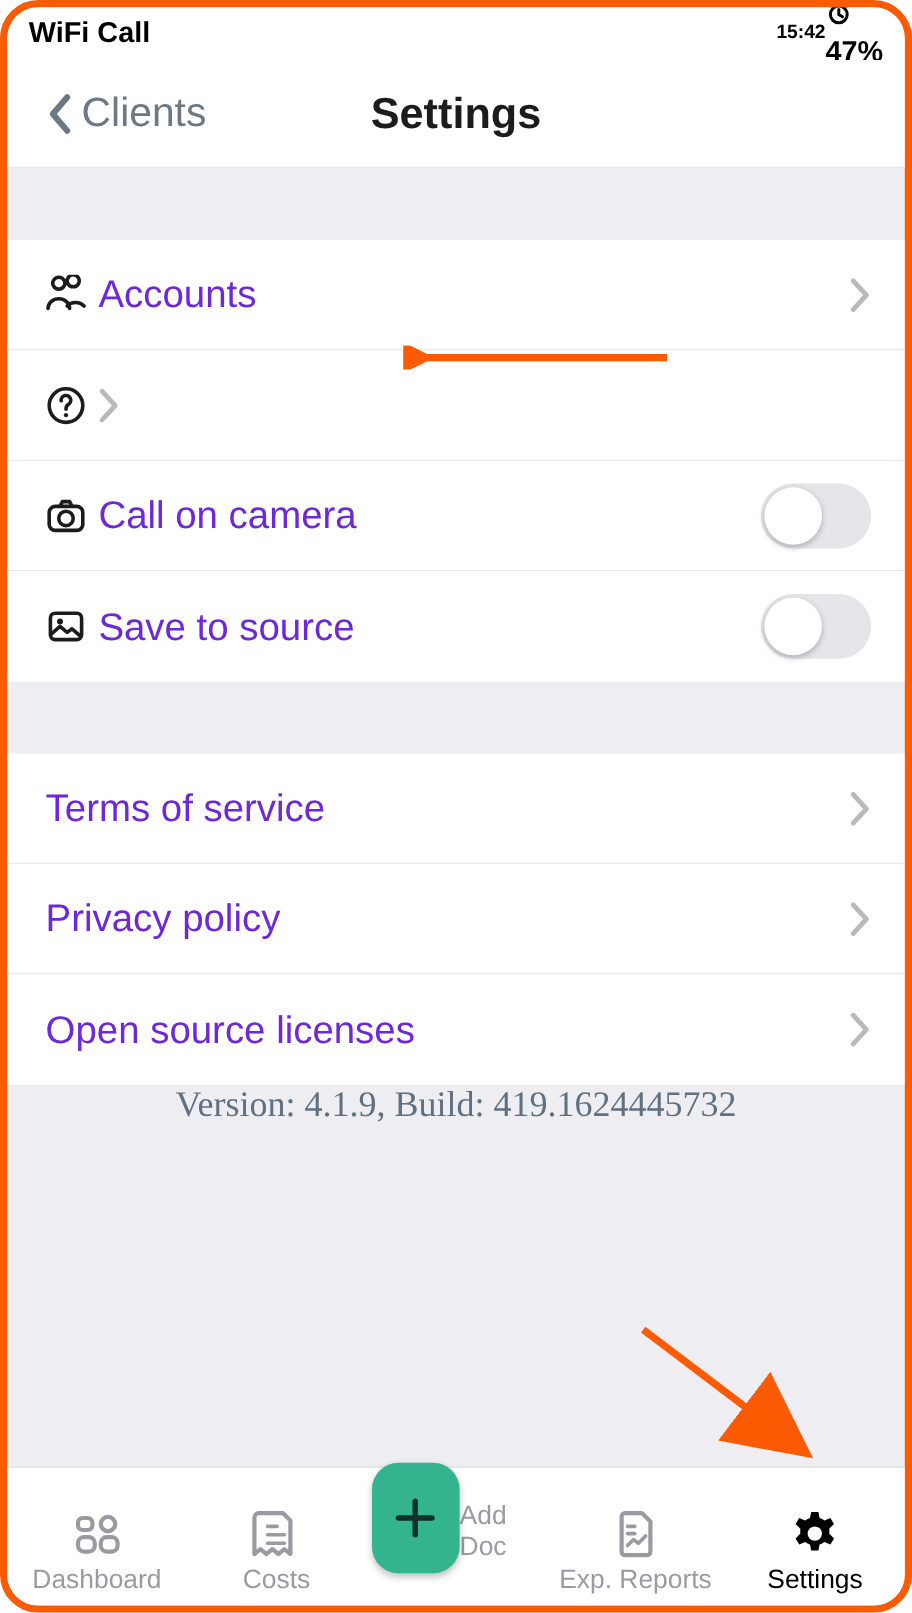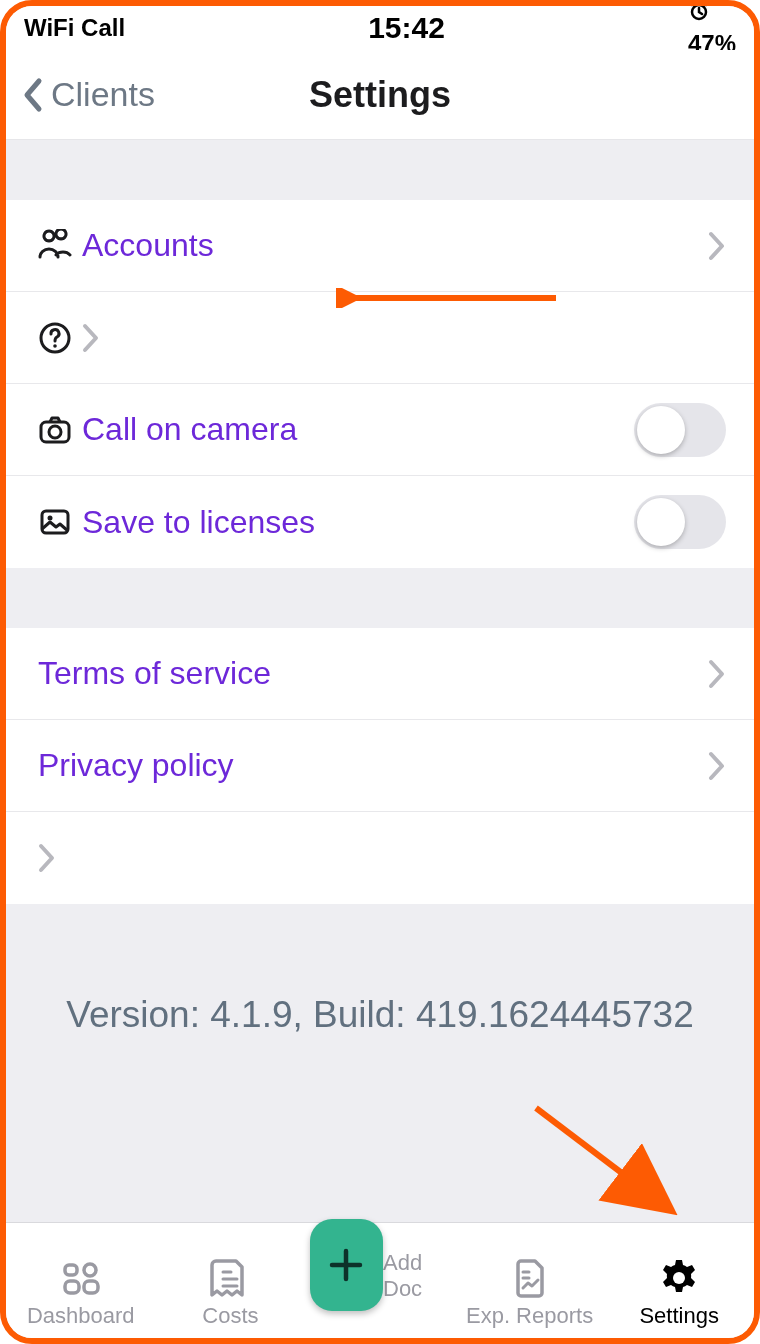--- a/index.html
+++ b/index.html
@@ -15,21 +15,21 @@
   }
   
   .statusbar {
     height: 44px;
     background: #fff;
     display: flex; align-items: center; justify-content: space-between;
     padding: 0 18px;
     font-size: 24px; font-weight: 600;
   }
   .statusbar .left, .statusbar .right { display: flex; align-items: flex-start; gap: 8px; flex-direction: column; }
-  .statusbar .center { flex: 1; text-align: center; font-size: 30px; font-weight: 700; }
+  .statusbar .center { flex: 1; text-align: right; font-size: 16px; font-weight: 700; }
   .sig-bars { display: inline-flex; align-items: flex-end; gap: 2px; }
   .sig-bars span { display: inline-block; width: 5px; background: #000; border-radius: 1px; }
   .sig-bars span:nth-child(1){height:8px;}
   .sig-bars span:nth-child(2){height:12px;}
   .sig-bars span:nth-child(3){height:16px;}
   .sig-bars span:nth-child(4){height:20px; background:#bfbfbf;}
   .battery { display:inline-flex; align-items:center; gap:2px; }
   .battery-body { width:38px; height:20px; border:2px solid #000; border-radius:5px; position:relative; }
   .battery-body::after{ content:""; position:absolute; top:3px; left:3px; bottom:3px; width:47%; background:#000; border-radius:2px;}
   .battery-tip { width:3px; height:10px; background:#000; border-radius:0 2px 2px 0;}
@@ -37,21 +37,21 @@
   .navheader {
     background:#fff;
     height: 90px;
     display:flex; align-items:center;
     position:relative;
     border-bottom:1px solid #e6e6e9;
   }
   .back {
     display:flex; align-items:center; gap:8px;
     color:#6d7885; font-size:34px; font-weight:400;
-    padding-left:15px;
+    padding-left:32px;
     cursor:pointer;
   }
   .navtitle {
     position:absolute; left:0; right:0; text-align:center;
     font-size:36px; font-weight:700; color:#1c1c1e;
     pointer-events:none;
   }
   
   .content { flex:1; overflow:hidden; position:relative; }
   .gap { height:60px; }
@@ -70,22 +70,22 @@
   .chevron-r { width:18px; height:30px; }
   .chevron-r polyline { fill:none; stroke:#b8b8be; stroke-width:4; stroke-linecap:round; stroke-linejoin:round;}
   .toggle {
     width:92px; height:54px; border-radius:30px; background:#e5e5ea; position:relative;
   }
   .toggle .knob {
     position:absolute; top:3px; left:3px; width:48px; height:48px; border-radius:50%;
     background:#fff; box-shadow:0 2px 5px rgba(0,0,0,0.25);
   }
   .version {
-    text-align:center; color:#61707f; font-size:37px; font-weight:500;
-    margin-top: 90px;
+    text-align:center; color:#61707f; font-size:30px; font-weight:500;
+    font-family: Liberation Serif, serif;
   }
   
   .tabbar {
     height:116px; background:#fff; border-top:1px solid #d9d9dd;
     display:flex; justify-content:space-around; align-items:flex-end;
     padding-bottom:9px;
     position:relative;
   }
   .tab {
     display:flex; flex-direction:column; align-items:center; gap:4px;
@@ -205,21 +205,21 @@
           </div>
       </div>
       <div class="row">
         <span class="icon">
           <svg width="34" height="34" viewBox="0 0 34 34">
               <rect x="4" y="6" width="26" height="22" rx="4" fill="none" stroke="#1c1c1e" stroke-width="3"></rect>
               <circle cx="12" cy="13" r="2.5" fill="#1c1c1e"></circle>
               <path d="M4 24 l8-7 6 5 4-3 8 7" fill="none" stroke="#1c1c1e" stroke-width="3" stroke-linejoin="round"></path>
             </svg>
         </span>
-        <span class="label">Save to licenses</span>
+        <span class="label">Save to source</span>
         <div class="toggle">
             <div class="knob"></div>
           </div>
       </div>
     </div>
 
     <div class="gap"></div>
 
     <div class="section">
       <div class="row nopad">
@@ -228,20 +228,21 @@
             <polyline points="3,3 14,15 3,27"></polyline>
           </svg>
       </div>
       <div class="row nopad">
         <span class="label">Privacy policy</span>
         <svg class="chevron-r">
             <polyline points="3,3 14,15 3,27"></polyline>
           </svg>
       </div>
       <div class="row nopad">
+        <span class="label">Open source licenses</span>
         <svg class="chevron-r">
             <polyline points="3,3 14,15 3,27"></polyline>
           </svg>
       </div>
     </div>
 
     <div class="version">Version: 4.1.9, Build: 419.1624445732</div>
   </div>
 
   <div class="tabbar">

